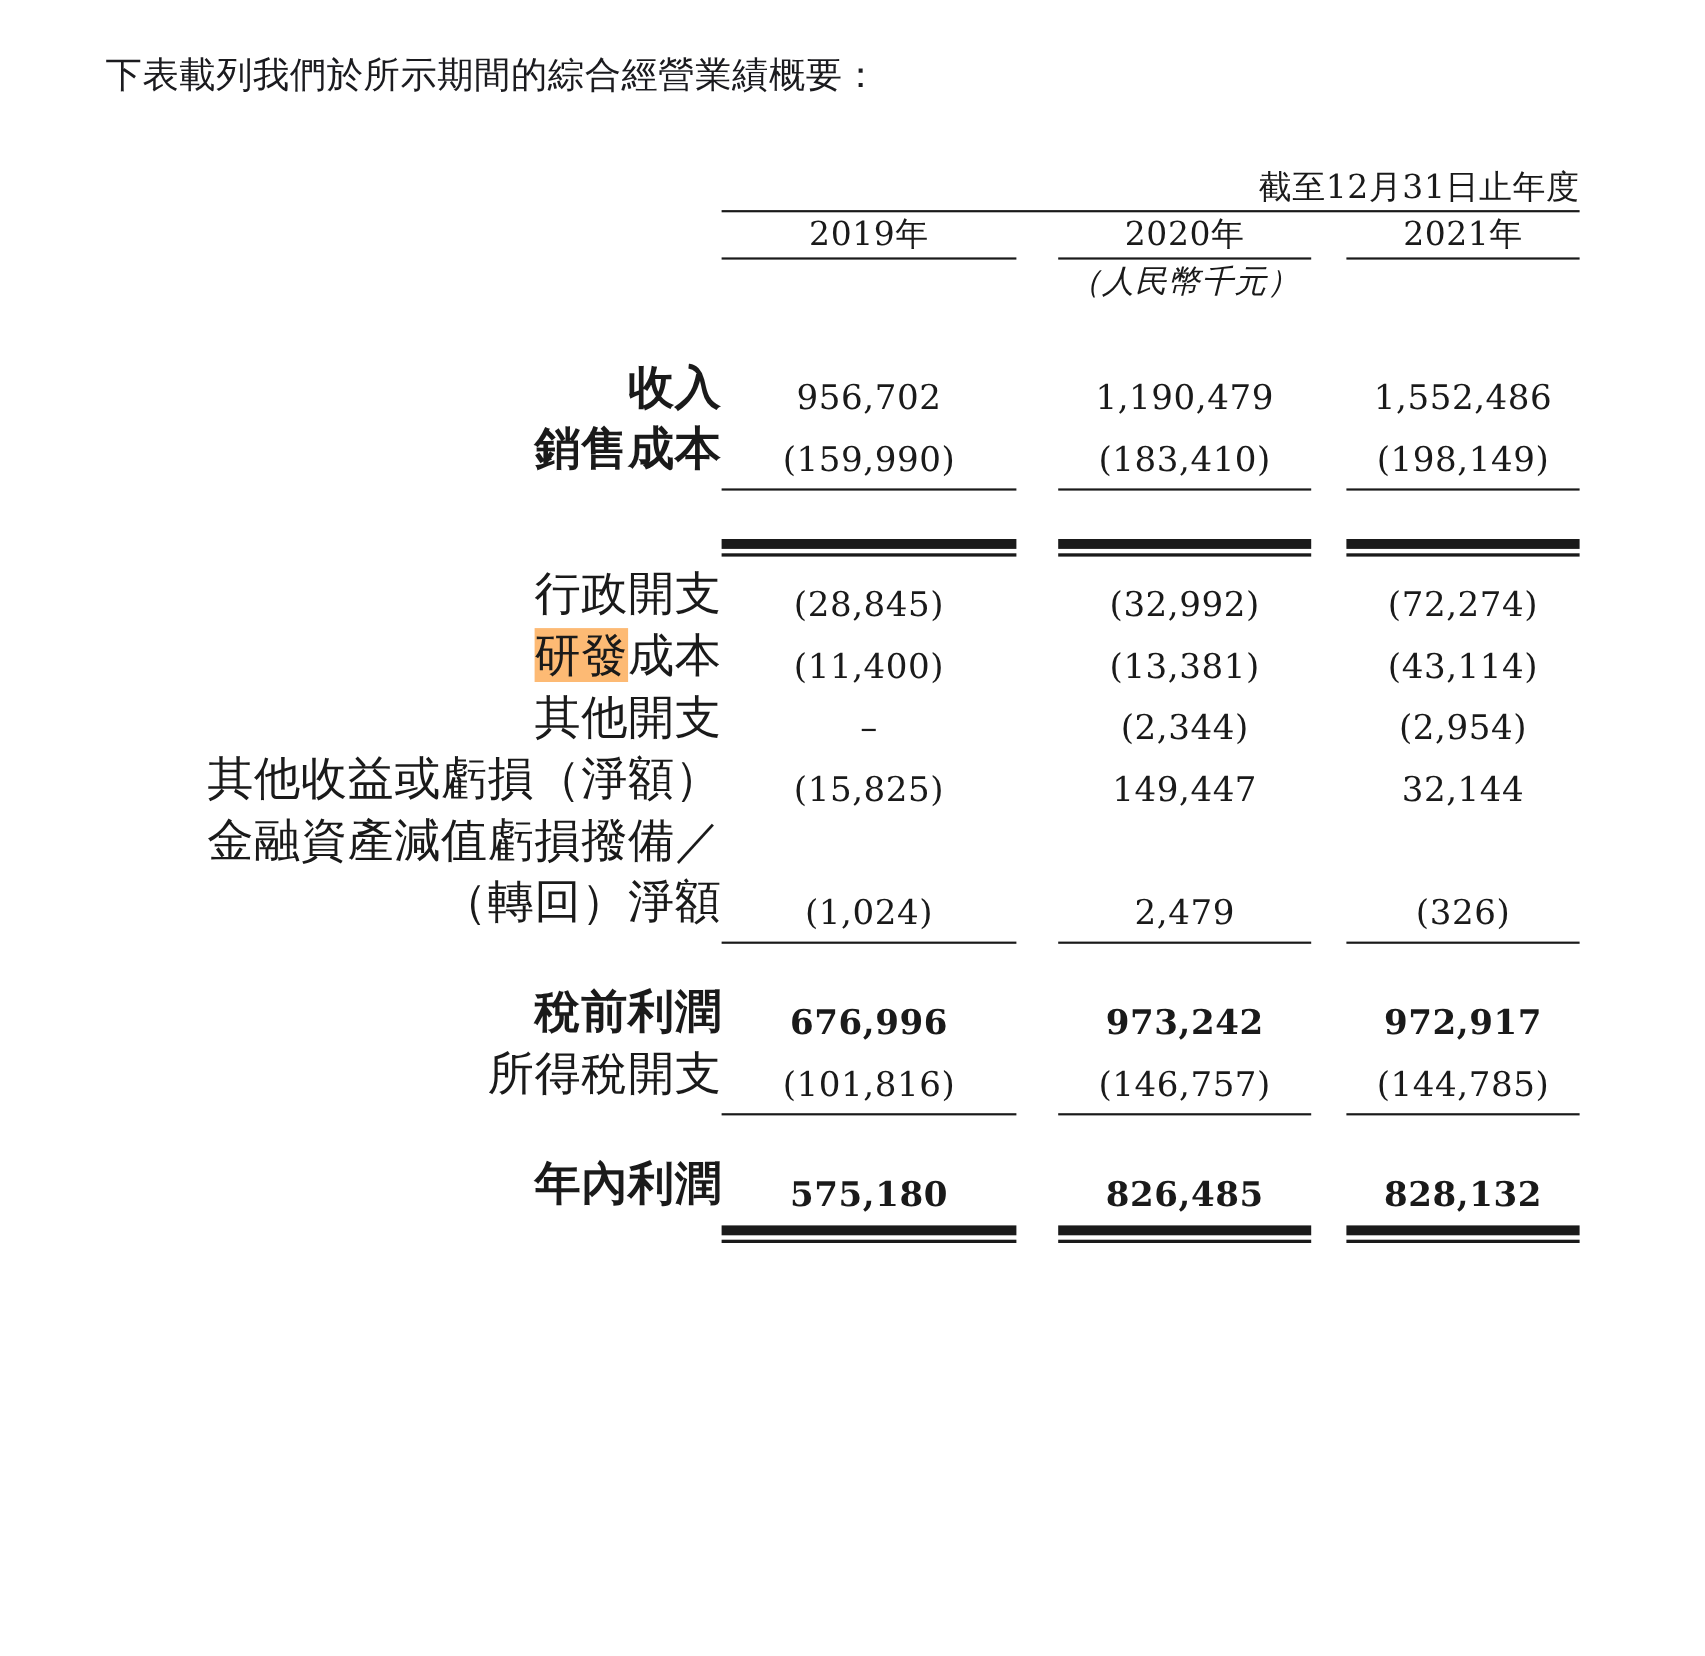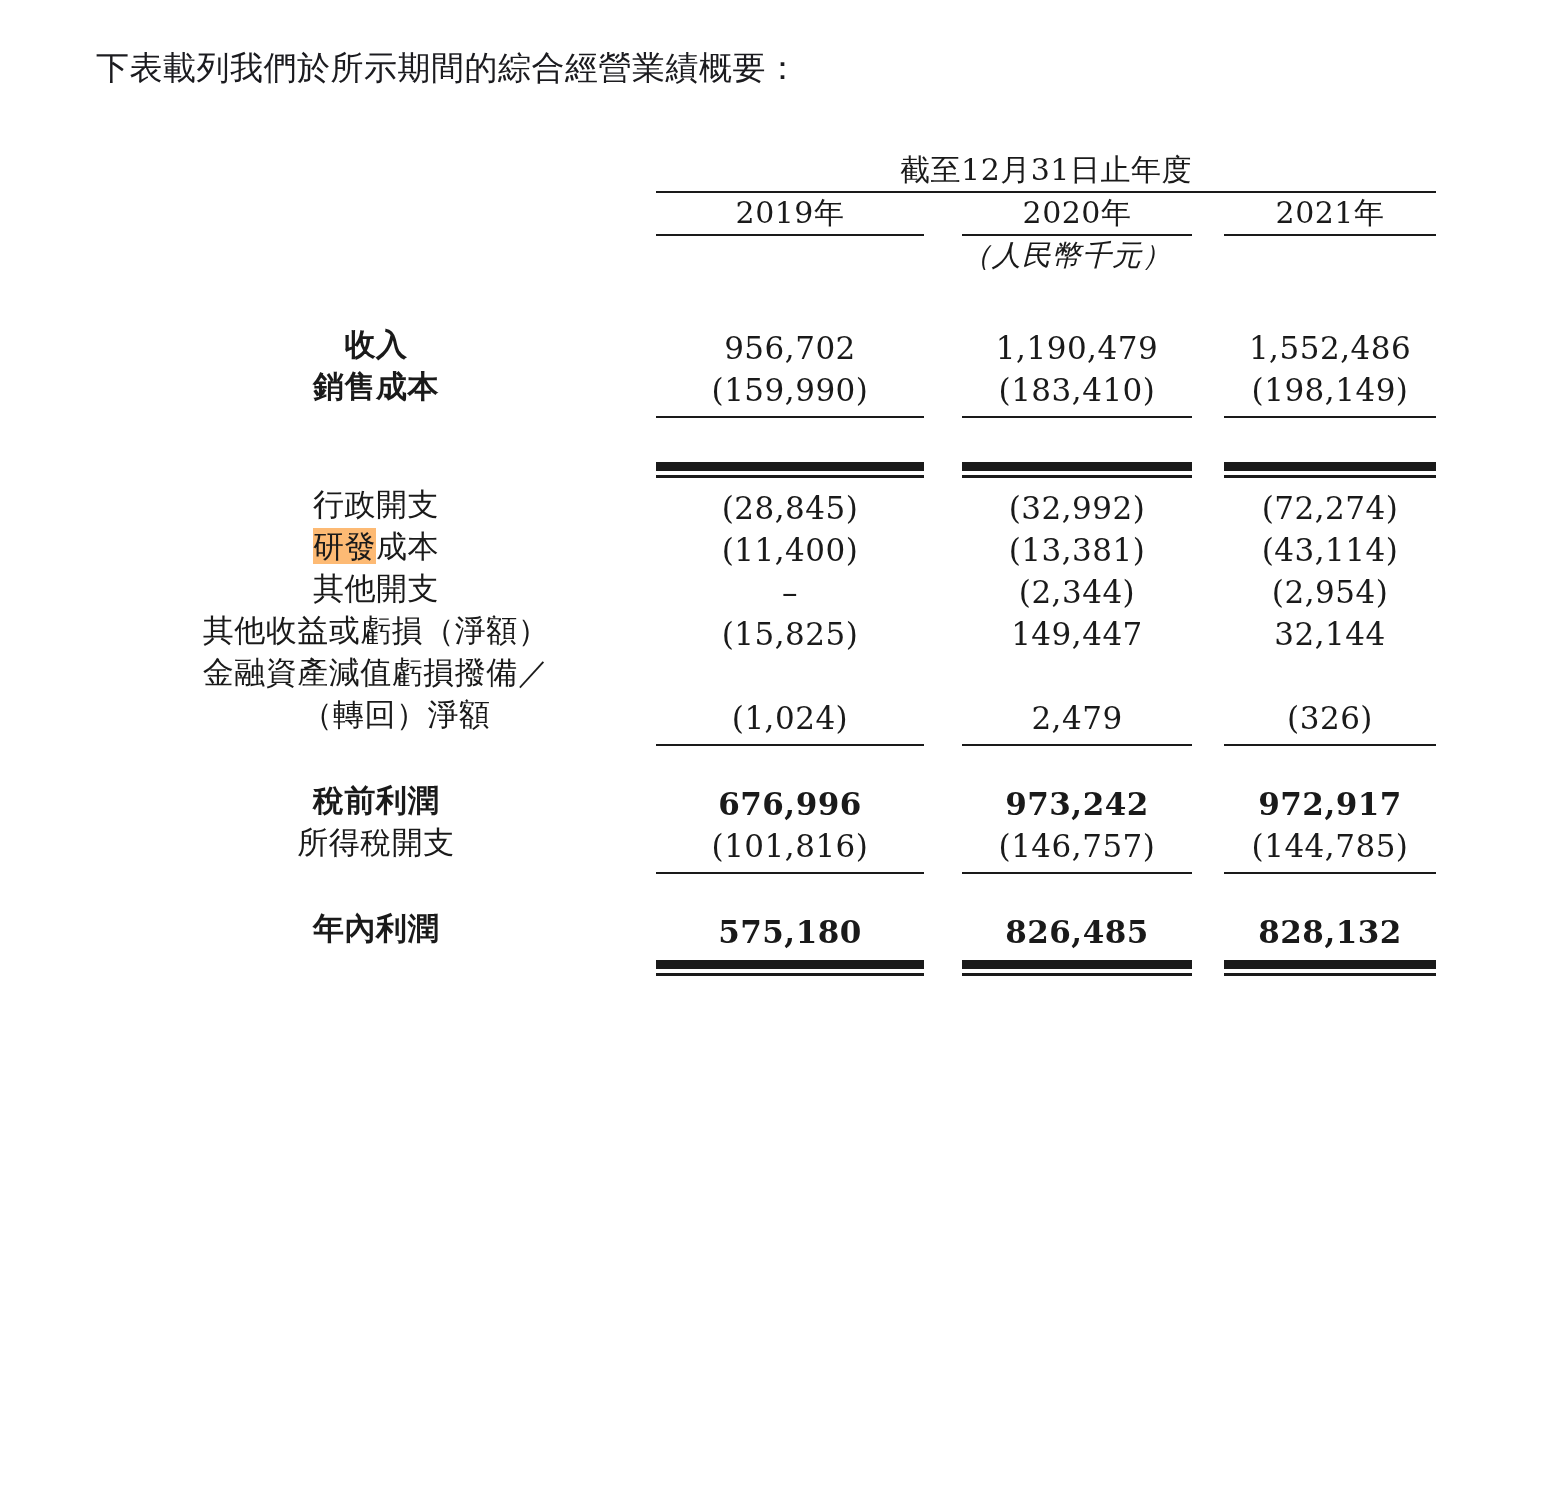--- a/index.html
+++ b/index.html
@@ -50,21 +50,21 @@
   .table col.c-y3 { width: 212px; }
 
   .table td, .table th {
     padding: 0;
     vertical-align: bottom;
     font-weight: normal;
   }
 
   
   .hdr-period {
-    text-align: center;
+    text-align: right;
     font-size: 30px;
     font-weight: bold;
     letter-spacing: 0.5px;
     padding-bottom: 10px;
     font-family: "DejaVu Serif", "Liberation Serif", serif;
   }
   .rule-full {
     height: 1px;
   }
   .rule-full .bar {
@@ -84,32 +84,33 @@
   }
 
   .rule-cell .bar {
     height: 2px;
     background: #1a1a1a;
     width: 100%;
   }
   .rule-cell.blank .bar { background: transparent; }
 
   .unit-note {
+    text-align: center;
     font-size: 29px;
     font-style: italic;
     padding-top: 16px;
     padding-bottom: 8px;
     letter-spacing: 1px;
     font-family: Liberation Serif, serif;
   }
 
   
   .lbl {
-    font-size: 31px;
-    text-align: center;
+    font-size: 42px;
+    text-align: right;
     padding-top: 10px;
     padding-bottom: 4px;
     letter-spacing: 0.5px;
     white-space: nowrap;
     margin-top: 30px;
   }
   .lbl.bold { font-weight: bold; }
   .lbl.indent { padding-left: 40px; }
 
   .num {

